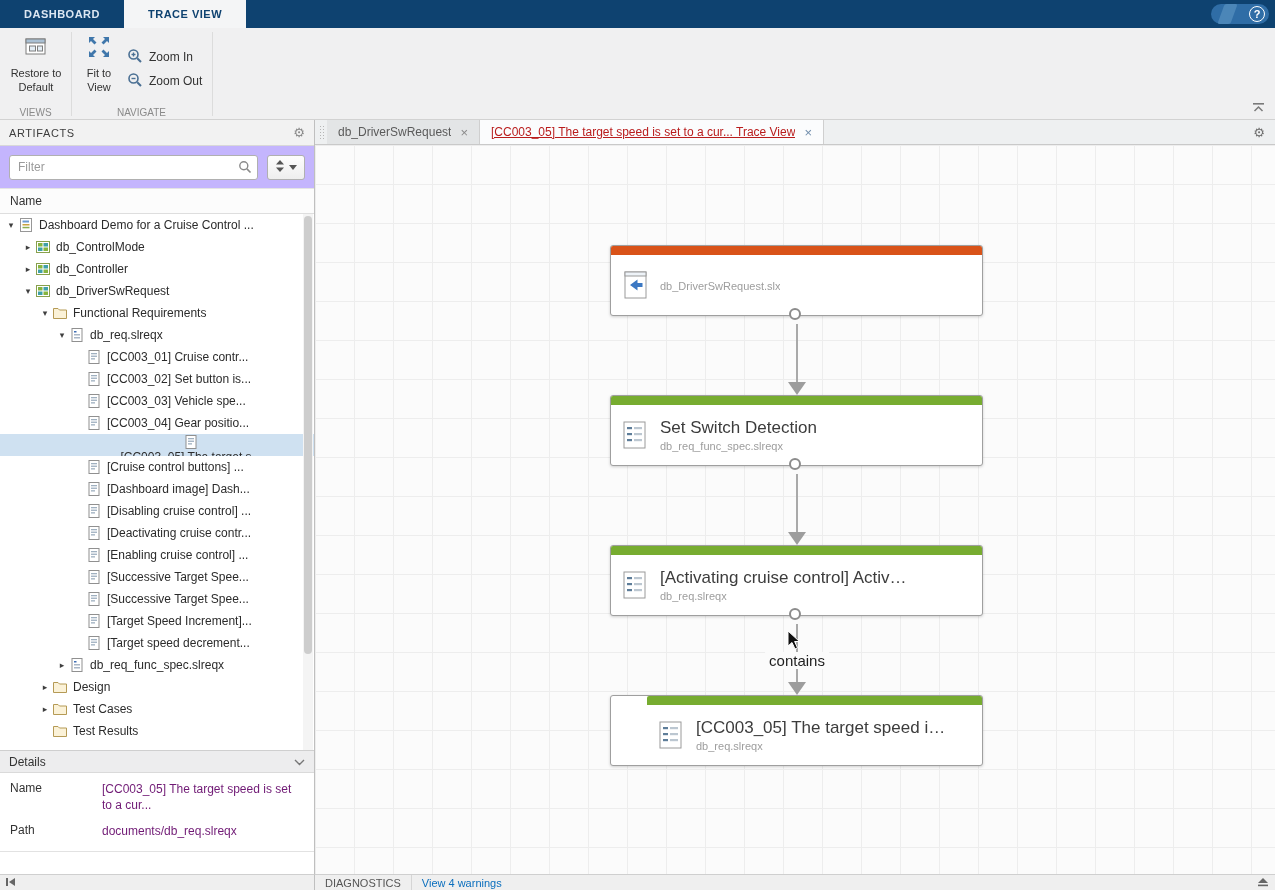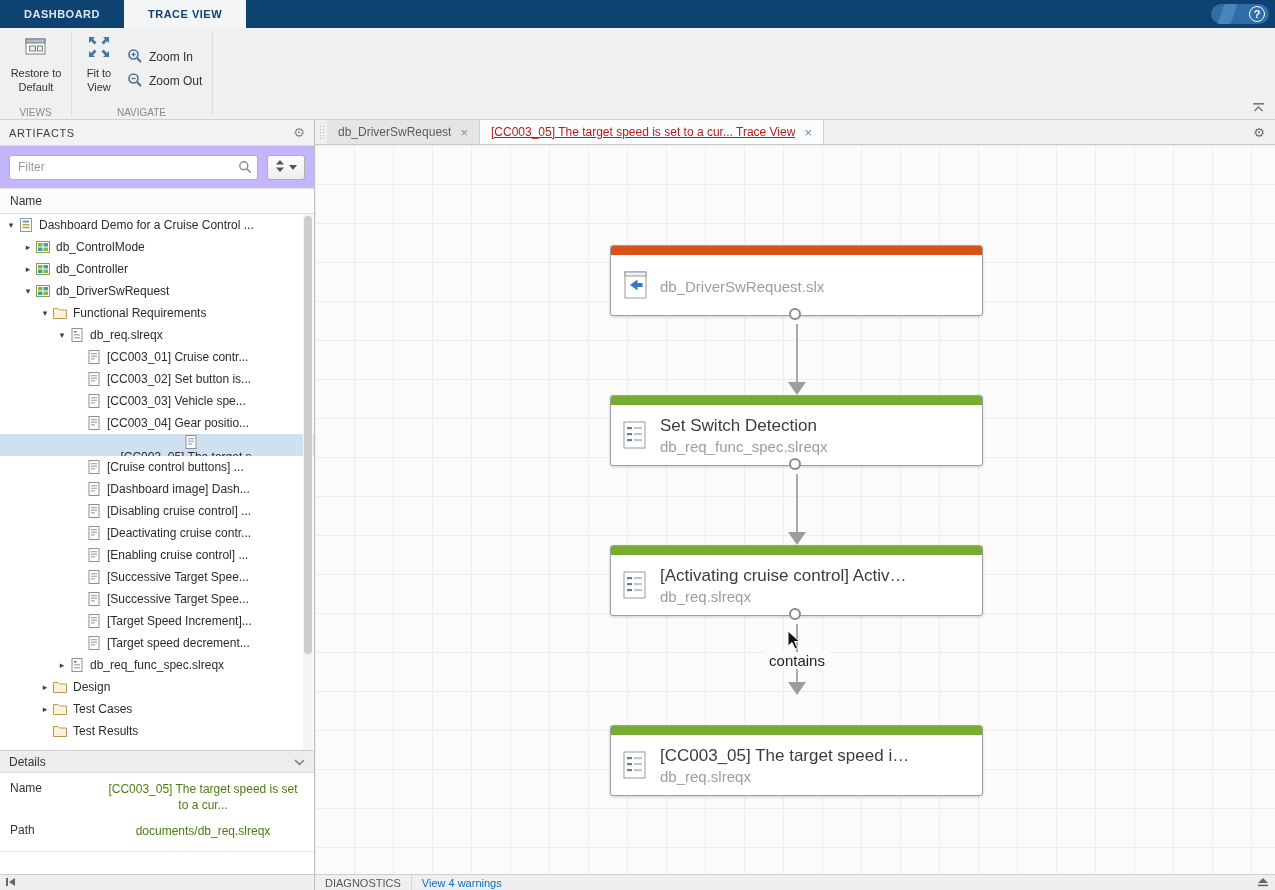--- a/index.html
+++ b/index.html
@@ -45,21 +45,21 @@
   .tw-label { font-size:12px; color:#2b2b2b; overflow:hidden; text-overflow:ellipsis; padding-right:4px; }
   .scrollbar { position:absolute; right:1px; top:94px; width:10px; height:536px; background:#f4f4f4; }
   .scroll-thumb { position:absolute; left:1px; top:2px; width:8px; height:438px; background:#cdcdcd; border-radius:4px; }
 
   
   .details { position:absolute; left:0; top:630px; width:100%; height:124px; background:#fff; }
   .details-header { height:23px; background:#ededee; border-top:1px solid #cfcfcf; border-bottom:1px solid #dadada; display:flex; align-items:center; padding:0 9px; cursor:default; }
   .details-header .ttl { flex:1; font-size:12px; color:#333; }
   .drow { display:flex; padding:8px 10px 2px; }
   .dlabel { width:92px; flex:none; color:#333; }
-  .dvalue { flex:1; color:#4d7c0f; line-height:1.35;text-align:center; }
+  .dvalue { flex:1; color:#701a75; line-height:1.35; }
   .details-rule { position:absolute; left:0; right:0; top:101px; border-top:1px solid #e2e2e2; }
 
   
   .statusbar-left { position:absolute; left:0; top:874px; width:315px; height:16px; background:#efefef; border-top:1px solid #cfcfcf; border-right:1px solid #bfbfbf; display:flex; align-items:center; padding:0 5px; }
   .statusbar-main { position:absolute; left:315px; top:874px; width:960px; height:16px; background:#efefef; border-top:1px solid #cfcfcf; display:flex; align-items:center; }
   .diag-label { font-size:11px; color:#555; padding:0 10px; }
   .diag-sep { width:1px; height:100%; background:#d5d5d5; }
   .warn-link { font-size:11px; color:#0a6ebd; padding:0 10px; cursor:pointer; }
   .sb-right { margin-left:auto; padding-right:6px; }
 
@@ -79,21 +79,21 @@
   .canvas { position:absolute; left:315px; top:145px; width:960px; height:729px; background:#fbfbfb;
     background-image:linear-gradient(#ededed 1px, transparent 1px), linear-gradient(90deg, #ededed 1px, transparent 1px);
     background-size:39px 39px; overflow:hidden; }
   .trace-node { position:absolute; left:295px; width:373px; height:71px; background:#fff; border:1px solid #9f9f9f; border-radius:3px; box-shadow:0 1px 3px rgba(0,0,0,.18); cursor:default; }
   .tn-bar { height:9px; border-radius:2px 2px 0 0; }
   .tn-body { display:flex; align-items:center; height:60px; padding-left:11px; }
   .tn-icon { width:32px; flex:none; }
   .tn-icon svg { display:block; }
   .tn-texts { padding-left:6px; overflow:hidden; }
   .tn-title { font-size:17px; color:#3c3c3c; white-space:nowrap; overflow:hidden; }
-  .tn-sub { font-size:15px; color:#9d9d9d; margin-top:2px; white-space:nowrap; }
+  .tn-sub { font-size:11px; color:#9d9d9d; margin-top:2px; white-space:nowrap; }
   .port { position:absolute; left:474px; width:12px; height:12px; background:#fff; border:2px solid #8c8c8c; border-radius:50%; z-index:4; }
   .eline { position:absolute; left:481px; width:2px; background:#a9a9a9; }
   .ehead { position:absolute; left:473px; width:0; height:0; border-left:9px solid transparent; border-right:9px solid transparent; border-top:13px solid #9d9d9d; }
   .elabel { position:absolute; left:482px; transform:translateX(-50%); background:#fbfbfb; padding:0 4px; font-size:15px; color:#1f1f1f; z-index:3; }
   .cursor-svg { position:absolute; left:472px; top:485px; z-index:9; }
 </style>
 </head>
 <body>
 
 <div id="root">
@@ -563,21 +563,21 @@
               <rect x="5" y="19" width="5" height="2.2" fill="#5e7d99"></rect>
               <rect x="12" y="19" width="8" height="2.2" fill="#bcc7d1"></rect>
             </svg>
           </span>
           <div class="tn-texts">
             <div class="tn-title">[Activating cruise control] Activ…</div>
             <div class="tn-sub">db_req.slreqx</div>
           </div>
         </div>
       </div>
-      <div class="trace-node" style="top: 580px;">
+      <div class="trace-node" style="top: 550px; padding-left: 36px;">
         <div class="tn-bar" style="background: rgb(119, 172, 48);"></div>
         <div class="tn-body">
           <span class="tn-icon">
             <svg width="25" height="30" viewBox="0 0 25 30">
               <rect x="2" y="2" width="21" height="26" fill="#fff" stroke="#9a9a9a"></rect>
               <rect x="5" y="7" width="5" height="2.2" fill="#5e7d99"></rect>
               <rect x="12" y="7" width="8" height="2.2" fill="#bcc7d1"></rect>
               <rect x="5" y="13" width="5" height="2.2" fill="#5e7d99"></rect>
               <rect x="12" y="13" width="8" height="2.2" fill="#bcc7d1"></rect>
               <rect x="5" y="19" width="5" height="2.2" fill="#5e7d99"></rect>

